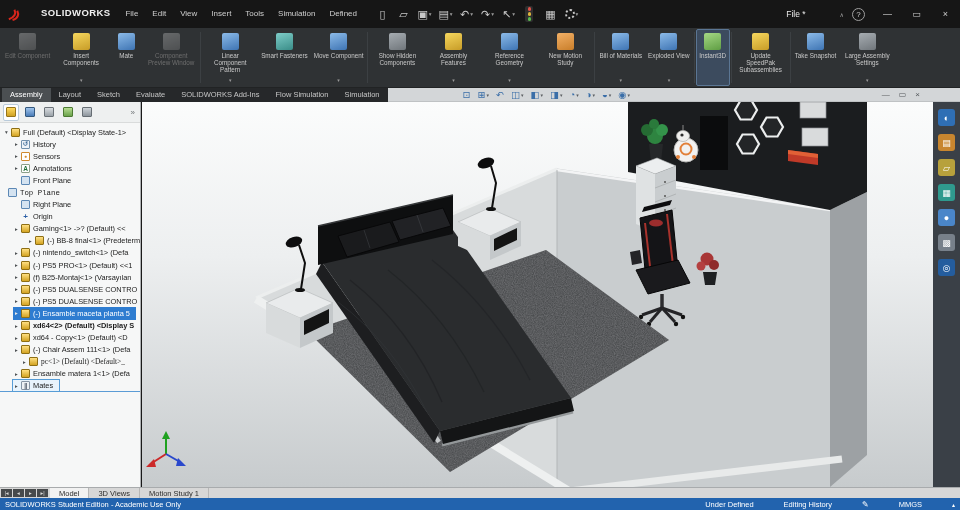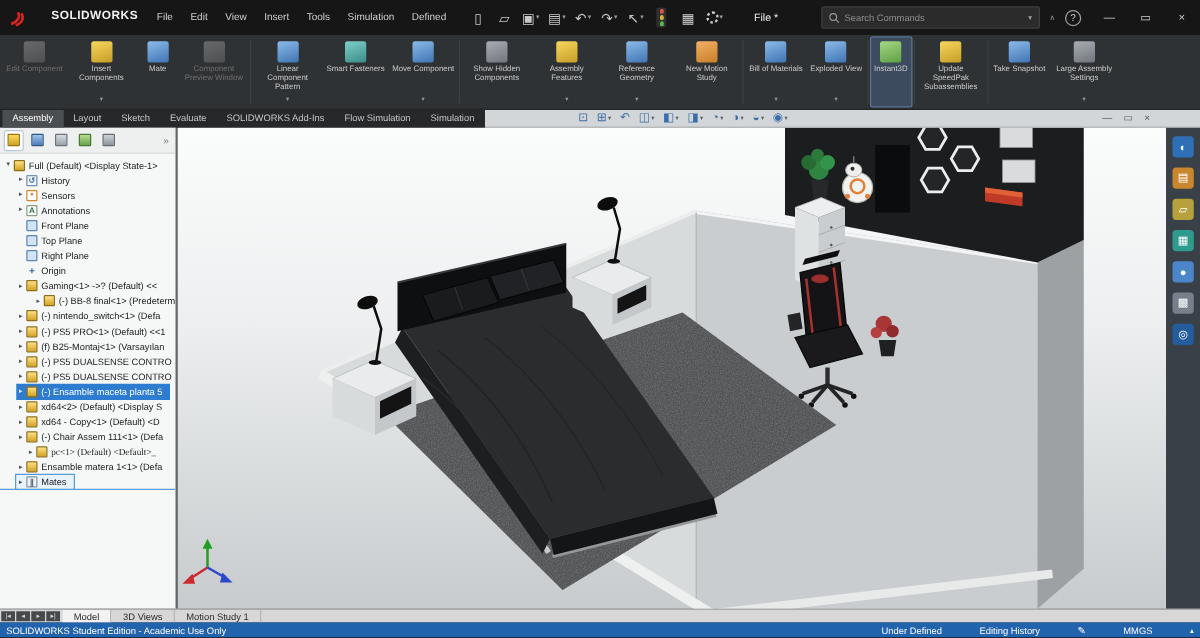--- a/index.html
+++ b/index.html
@@ -169,28 +169,20 @@
         <div class="tbico">
           <span class="g">▦</span>
         </div>
         <div class="tbico">
           <span class="gearico"></span>
           <span class="garrow">▾</span>
         </div>
       </div>
     <div class="tb-right">
       <span id="doc-title">File *</span>
-      <div class="searchbox">
-        <svg width="9" height="9" viewBox="0 0 10 10">
-          <circle cx="4" cy="4" r="3" fill="none" stroke="#9a9a9a"></circle>
-          <line x1="6.2" y1="6.2" x2="9" y2="9" stroke="#9a9a9a"></line>
-        </svg>
-        <input placeholder="Search Commands" style="">
-        <span class="sarrow">▾</span>
-      </div>
       <span class="sarrow">∧</span>
       <span class="helpico">?</span>
       <div id="winctl">
           <div class="winbtn">—</div>
           <div class="winbtn">▭</div>
           <div class="winbtn">×</div>
         </div>
     </div>
   </div>
 
@@ -395,21 +387,21 @@
             <span class="tlabel">Annotations</span>
           </span>
         </div>
         <div class="trow" style="padding-left: 13px;">
           <span class="tin">
             <span class="tarrow"></span>
             <span class="ticon ti-plane"></span>
             <span class="tlabel">Front Plane</span>
           </span>
         </div>
-        <div class="trow" style="padding-left: 13px;">
+        <div class="trow" style=" font-family: Liberation Mono, monospace;">
           <span class="tin">
             <span class="tarrow"></span>
             <span class="ticon ti-plane"></span>
             <span class="tlabel">Top Plane</span>
           </span>
         </div>
         <div class="trow" style="padding-left: 13px;">
           <span class="tin">
             <span class="tarrow"></span>
             <span class="ticon ti-plane"></span>
@@ -472,21 +464,21 @@
             <span class="tlabel">(-) PS5 DUALSENSE CONTRO</span>
           </span>
         </div>
         <div class="trow selected" style="padding-left: 13px;">
           <span class="tin">
             <span class="tarrow">▸</span>
             <span class="ticon ti-asm"></span>
             <span class="tlabel">(-) Ensamble maceta planta 5</span>
           </span>
         </div>
-        <div class="trow" style="padding-left: 13px;">
+        <div class="trow" style="padding-left: 13px; font-weight: bold;">
           <span class="tin">
             <span class="tarrow">▸</span>
             <span class="ticon ti-asm"></span>
             <span class="tlabel">xd64&lt;2&gt; (Default) &lt;Display S</span>
           </span>
         </div>
         <div class="trow" style="padding-left: 13px;">
           <span class="tin">
             <span class="tarrow">▸</span>
             <span class="ticon ti-asm"></span>

